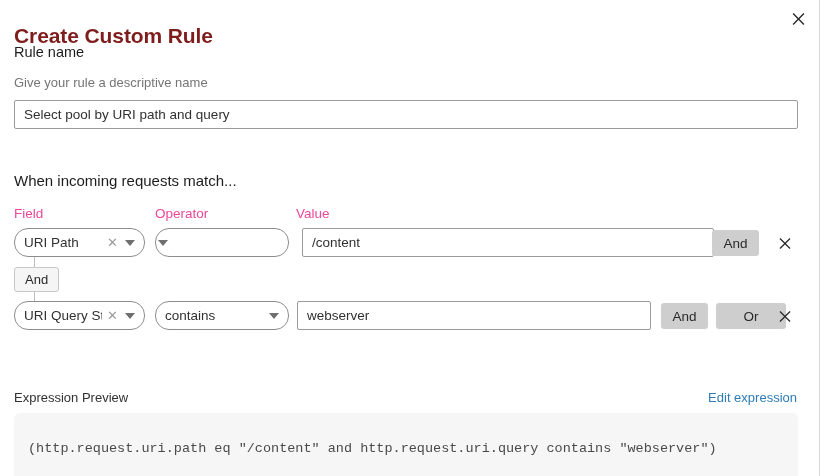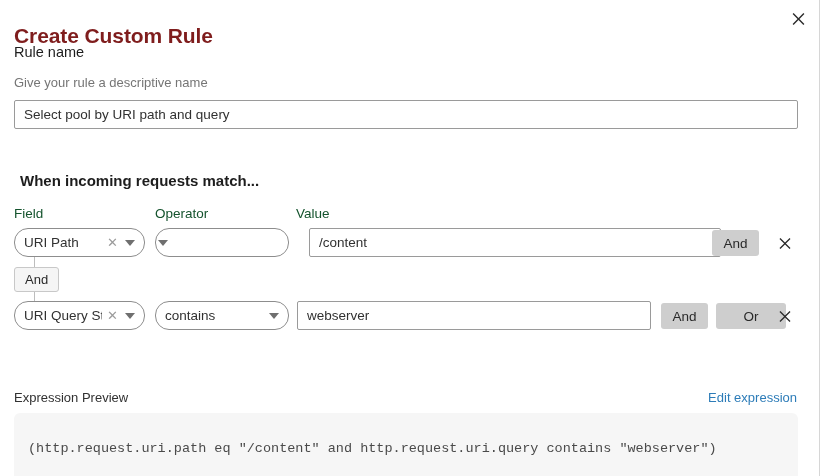--- a/index.html
+++ b/index.html
@@ -69,31 +69,31 @@
     outline: none;
   }
   #rule-name-input {
     left: 14px;
     top: 100px;
     width: 784px;
   }
 
   .section-heading {
     position: absolute;
-    left: 20px;
+    left: 14px;
     top: 172px;
     font-size: 15px;
-    font-weight: bold;
+    font-weight: normal;
     color: #1d1d1d;
   }
   .col-label {
     position: absolute;
     top: 206px;
     font-size: 13.5px;
-    color: #14532d;
+    color: #ec4899;
   }
 
   .select-box {
     position: absolute;
     box-sizing: border-box;
     height: 29px;
     background: #ffffff;
     border: 1px solid #8d8d8d;
     border-radius: 14px;
     display: flex;
@@ -242,21 +242,21 @@
   </div>
 
   <div class="select-box" style="left:155px; top:228px; width:134px">
     <span class="caret">
       <svg width="10" height="6" viewBox="0 0 10 6">
           <path d="M0 0 L10 0 L5 6 Z" fill="#6f6f6f"></path>
         </svg>
     </span>
   </div>
 
-  <input class="text-input" type="text" style="left: 309px; top: 228px; width: 412px;" value="/content">
+  <input class="text-input" type="text" style="left: 302px; top: 228px; width: 412px;" value="/content">
 
   <button class="conj-btn" style="left:712px; top:230px; width:47px">And</button>
 
   <div class="row-delete" style="left:775px; top:233px">
     <svg width="14" height="14" viewBox="0 0 15 15" aria-hidden="true">
       <path d="M2.6 2.1 L7.5 7 L12.4 2.1 L13.4 3.1 L8.5 8 L13.4 12.9 L12.4 13.9 L7.5 9 L2.6 13.9 L1.6 12.9 L6.5 8 L1.6 3.1 Z" fill="#2b2b2b"></path>
     </svg>
   </div>
 
   <div class="connector" id="connector-top"></div>

